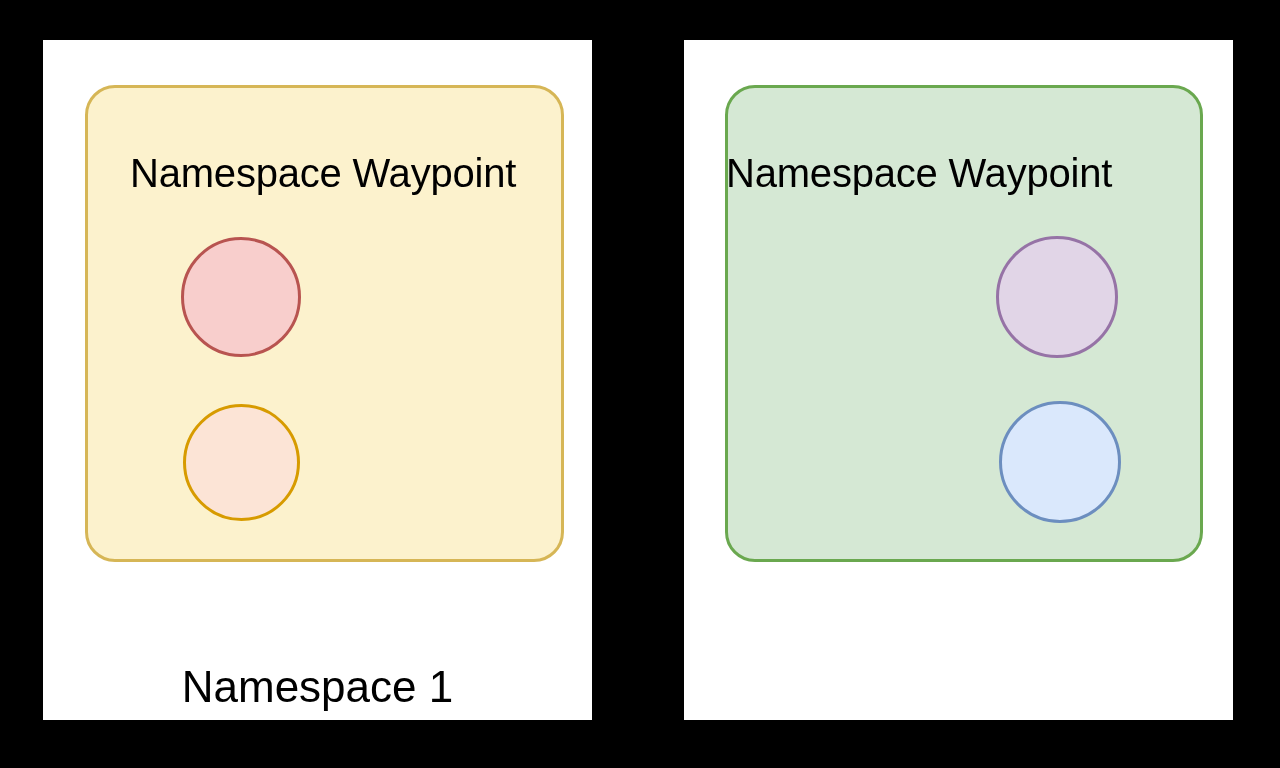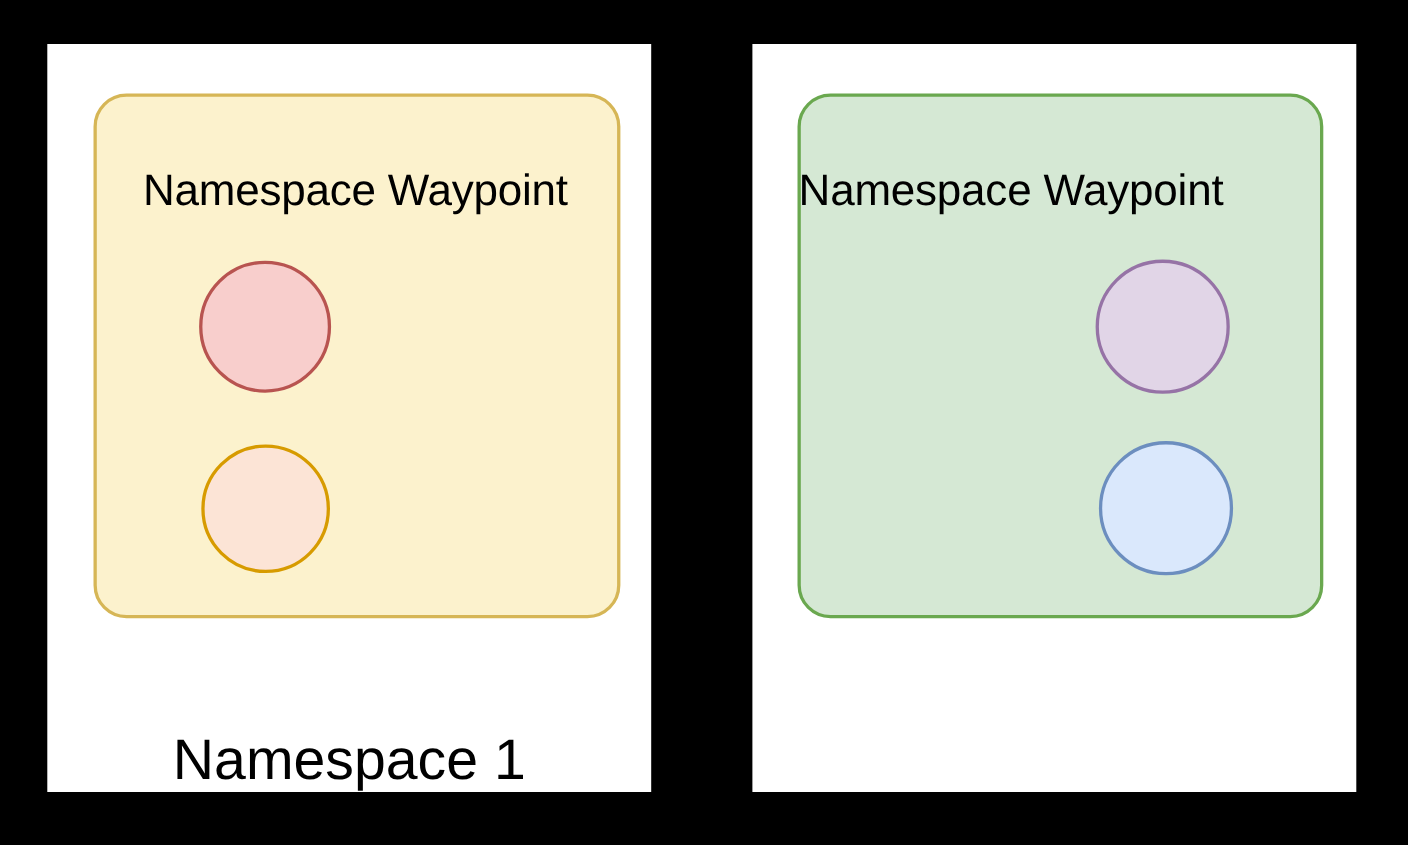--- a/index.html
+++ b/index.html
@@ -132,21 +132,21 @@
     background: #dae8fc;
     border-color: #6c8ebf;
   }
 
   
   .namespace-label {
     position: absolute;
     left: 0;
     width: 100%;
     text-align: center;
-    font-size: 52px;
+    font-size: 44px;
     line-height: 1;
     color: #000000;
     white-space: nowrap;
   }
   .namespace-label.left  { top: 625px; }
   .namespace-label.right { top: 625px; }
 </style>
 </head>
 <body style="background: rgb(0, 0, 0);">
 

